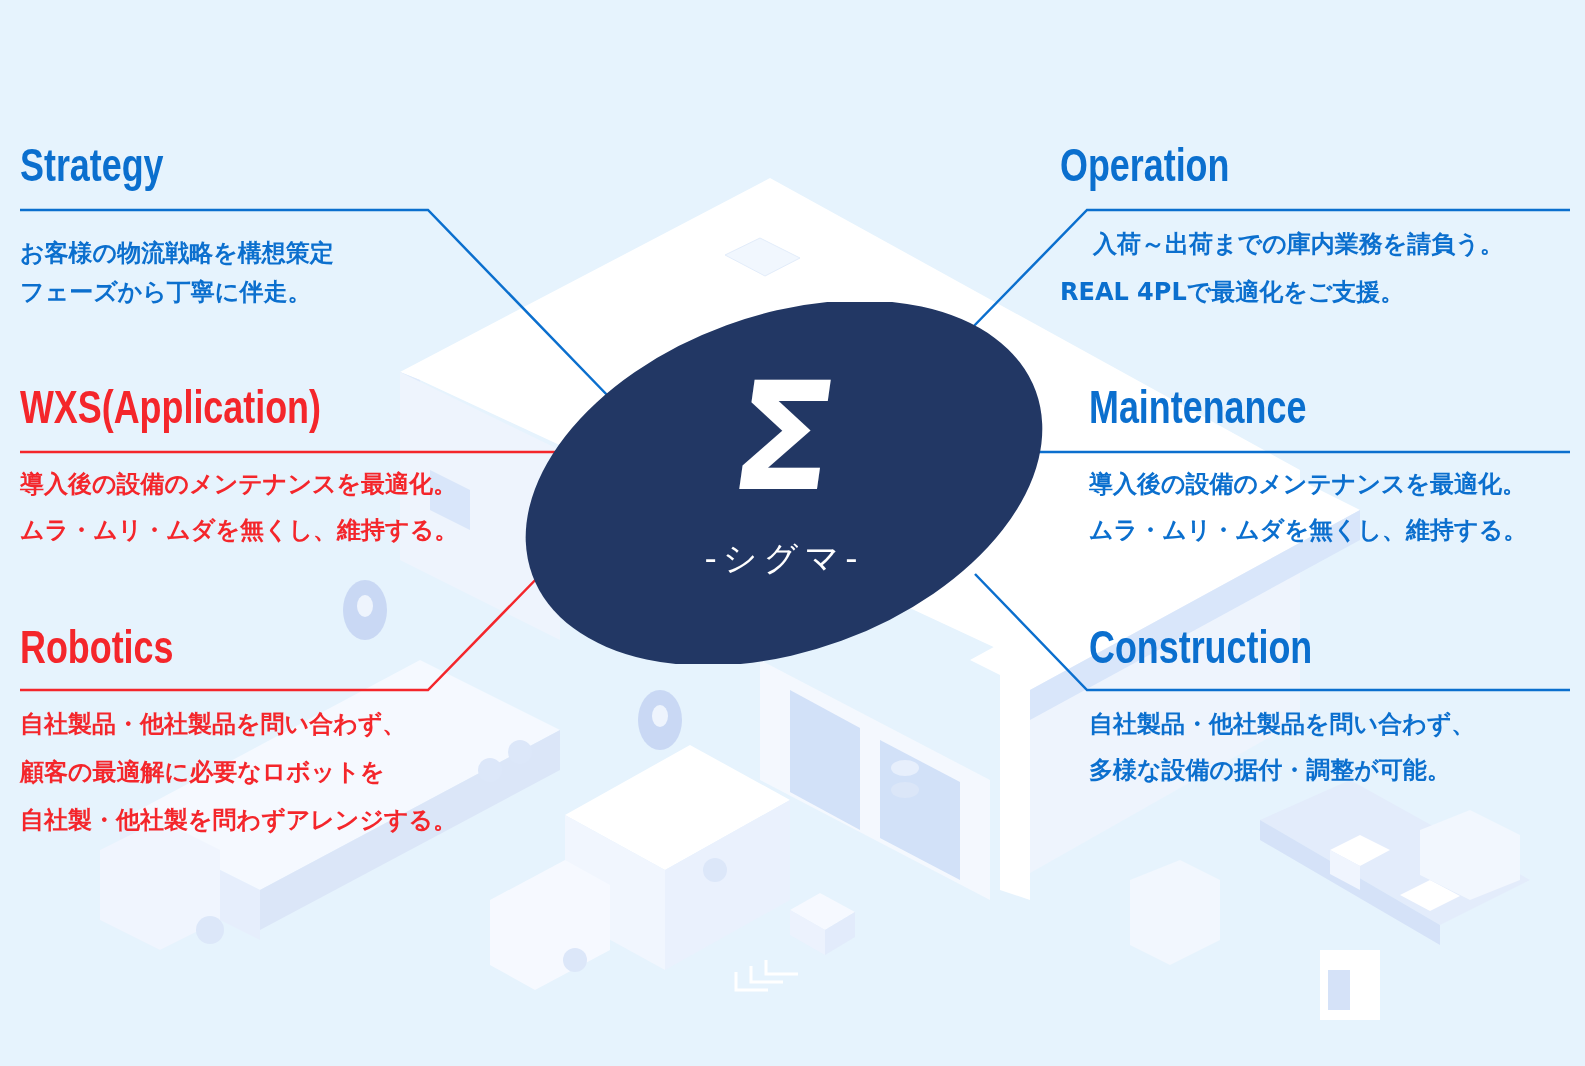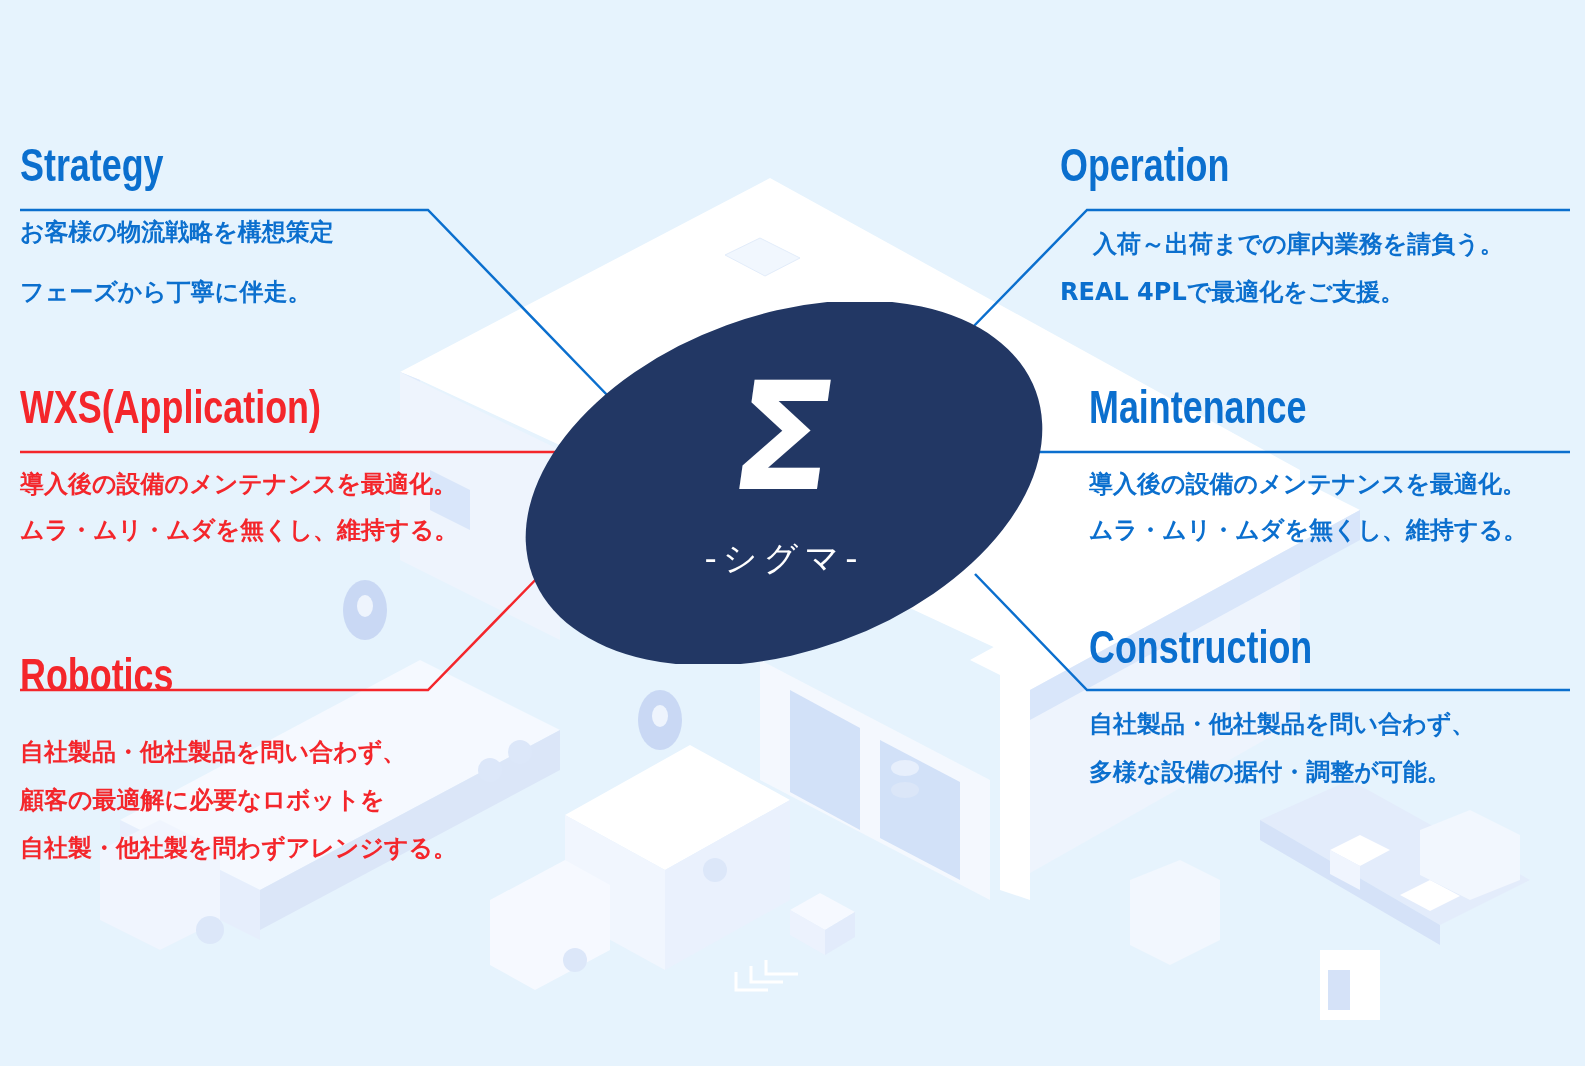--- a/index.html
+++ b/index.html
@@ -160,31 +160,31 @@
   <div class="sigma-badge">
     <svg width="524" height="362" viewBox="0 0 524 362">
       <ellipse cx="262" cy="181" rx="268" ry="168" transform="rotate(-20 262 181)" fill="#223764"></ellipse>
     </svg>
     <div class="sigma-symbol">Σ</div>
     <div class="sigma-label">-シグマ-</div>
   </div>
 
   <div class="block" style="left:20px; top:140px;">
     <div class="title blue">Strategy</div>
-    <div class="desc blue" style="top:68px;">お客様の物流戦略を構想策定</div>
+    <div class="desc blue" style="top:89px;">お客様の物流戦略を構想策定</div>
     <div class="desc blue" style="top:128px;">フェーズから丁寧に伴走。</div>
   </div>
 
   <div class="block" style="left:20px; top:382px;">
     <div class="title red">WXS(Application)</div>
     <div class="desc red" style="top:78px;">導入後の設備のメンテナンスを最適化。</div>
     <div class="desc red" style="top:124px;">ムラ・ムリ・ムダを無くし、維持する。</div>
   </div>
 
-  <div class="block" style="left:20px; top:622px;margin-top:28px;">
+  <div class="block" style="left:20px; top:622px;">
     <div class="title red">Robotics</div>
     <div class="desc red" style="top:78px;">自社製品・他社製品を問い合わず、</div>
     <div class="desc red" style="top:126px;">顧客の最適解に必要なロボットを</div>
     <div class="desc red" style="top:174px;">自社製・他社製を問わずアレンジする。</div>
   </div>
 
   <div class="block" style="left:1060px; top:140px;">
     <div class="title blue">Operation</div>
     <div class="desc blue" style="top:80px;margin-left:33px;">入荷～出荷までの庫内業務を請負う。</div>
     <div class="desc blue" style="top:128px;">REAL 4PLで最適化をご支援。</div>
@@ -192,21 +192,21 @@
 
   <div class="block" style="left:1089px; top:382px;">
     <div class="title blue">Maintenance</div>
     <div class="desc blue" style="top:78px;">導入後の設備のメンテナンスを最適化。</div>
     <div class="desc blue" style="top:124px;">ムラ・ムリ・ムダを無くし、維持する。</div>
   </div>
 
   <div class="block" style="left:1089px; top:622px;">
     <div class="title blue">Construction</div>
     <div class="desc blue" style="top:78px;">自社製品・他社製品を問い合わず、</div>
-    <div class="desc blue" style="top:126px;">多様な設備の据付・調整が可能。</div>
+    <div class="desc blue" style="top:126px;font-family:Liberation Mono, monospace;">多様な設備の据付・調整が可能。</div>
   </div>
 
   <div class="scroll-hint">
     <svg width="70" height="40" viewBox="0 0 70 40">
       <polyline points="2,12 2,30 34,30" fill="none" stroke="#ffffff" stroke-width="3"></polyline>
       <polyline points="17,6 17,22 49,22" fill="none" stroke="#ffffff" stroke-width="3"></polyline>
       <polyline points="32,0 32,14 64,14" fill="none" stroke="#ffffff" stroke-width="3"></polyline>
     </svg>
   </div>
 

